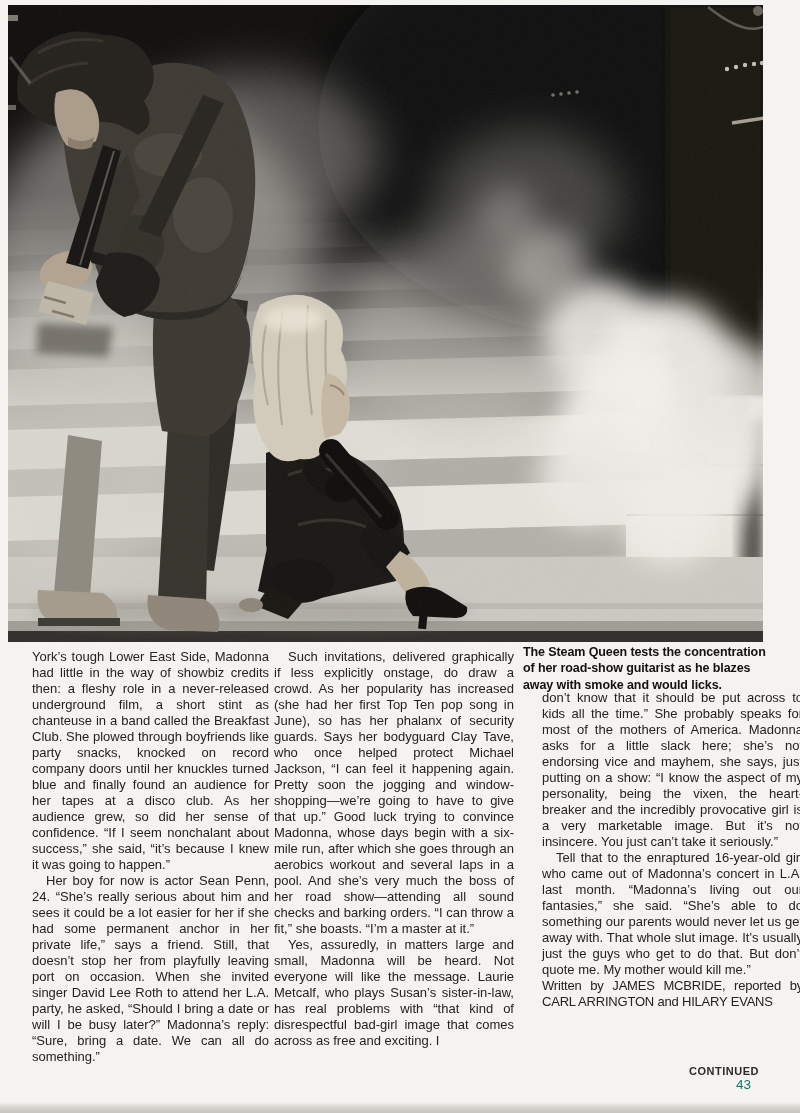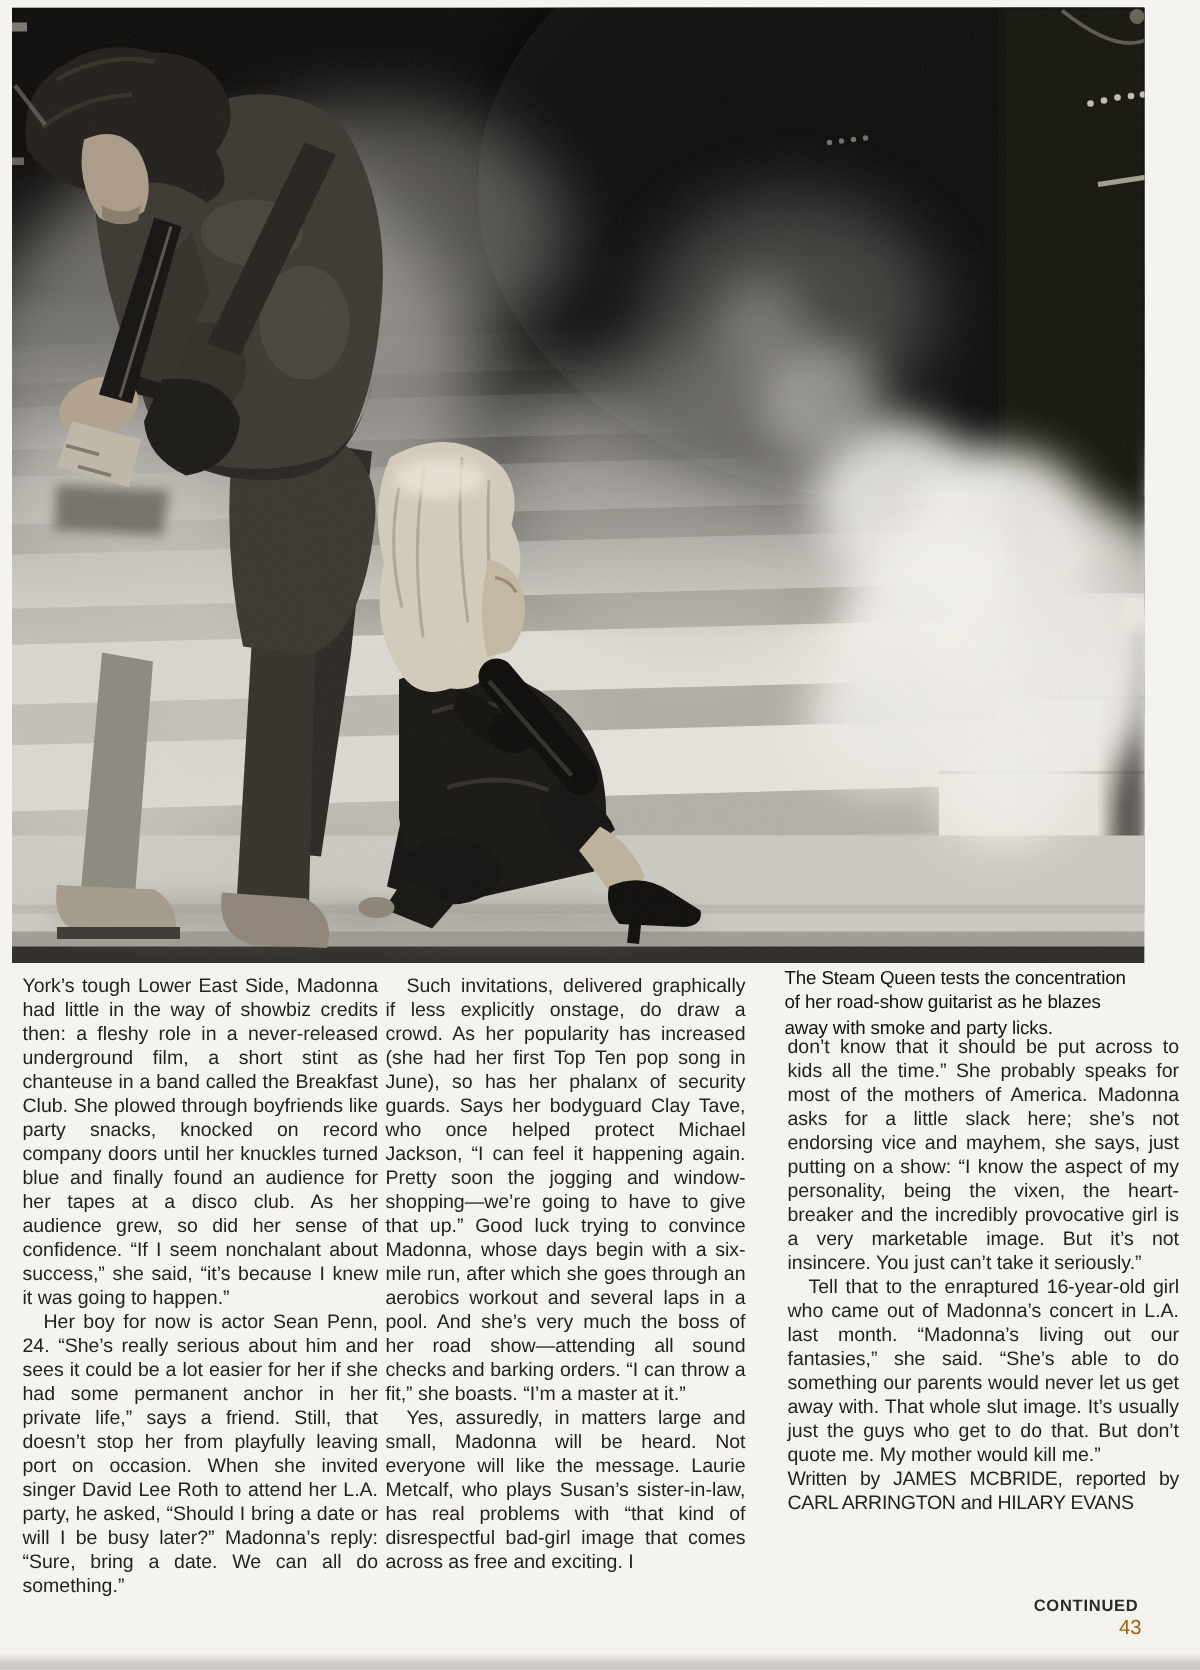--- a/index.html
+++ b/index.html
@@ -13,42 +13,42 @@
     background:var(--paper);
     font-family:"Liberation Sans", sans-serif;
     -webkit-font-smoothing:antialiased;
   }
   .photo{
     position:absolute;left:8px;top:5px;width:755px;height:637px;margin:0;
   }
   .photo svg{display:block;width:100%;height:100%;}
   .caption{
     position:absolute;left:523px;top:644px;width:266px;
-    font-weight:normal;font-size:12.5px;line-height:16.4px;
+    font-weight:bold;font-size:12.5px;line-height:16.4px;
     color:var(--ink-strong);letter-spacing:-0.1px;
   }
   .col{
     position:absolute;top:649px;
     font-size:13px;line-height:16px;color:var(--ink);
-    text-align:justify;letter-spacing:0px;
+    text-align:justify;letter-spacing:0px;margin-left:17px;
   }
   #colA{left:15px;width:237px;}
   #colB{left:257px;width:240px;}
   #colC{left:525px;width:261px;top:690px;}
   .para{margin:0;text-align:justify;}
   .para.indent{text-indent:14px;}
   .para .italic{}
   .para.byline{font-weight:normal;letter-spacing:-0.2px;}
   .continued{
     position:absolute;top:1065px;right:41px;
     font-size:11px;font-weight:bold;letter-spacing:0.5px;color:#2c2a27;
   }
   .page-number{
-    position:absolute;top:1077px;right:39px;
-    font-size:13.5px;color:#a16207;text-align:right;
+    position:absolute;top:1077px;right:49px;
+    font-size:13.5px;color:#0f766e;text-align:right;
   }
   .bottom-strip{
     position:absolute;left:0;right:0;bottom:0;height:11px;
     background:linear-gradient(180deg, rgba(214,211,206,0) 0%, #d4d1cc 55%, #c7c4bf 100%);
   }
 </style>
 </head>
 <body>
 
 <div class="page">
@@ -213,21 +213,21 @@
         <line x1="2" y1="52" x2="22" y2="78" stroke="#7d7970" stroke-width="3" opacity="0.6"></line>
       </g>
 
       <rect x="0" y="0" width="755" height="637" filter="url(#grain)" opacity="0.14"></rect>
     </svg>
   </figure>
 
   <div class="caption">
     <div>The Steam Queen tests the concentration</div>
     <div>of her road-show guitarist as he blazes</div>
-    <div>away with smoke and party licks.</div>
+    <div>away with smoke and would licks.</div>
   </div>
 
   <div class="col" id="colA">
       <p class="para"><span>York’s tough Lower East Side, Madonna had little in the way of showbiz credits then: a fleshy role in a never-released underground film, a short stint as chanteuse in a band called the Breakfast Club. She plowed through boyfriends like party snacks, knocked on record company doors until her knuckles turned blue and finally found an audience for her tapes at a disco club. As her audience grew, so did her sense of confidence. “If I seem nonchalant about success,” she said, “it’s because I knew it was going to happen.”</span></p>
       <p class="para indent"><span>Her boy for now is actor Sean Penn, 24. “She’s really serious about him and sees it could be a lot easier for her if she had some permanent anchor in her private life,” says a friend. Still, that doesn’t stop her from playfully leaving port on occasion. When she invited singer David Lee Roth to attend her L.A. party, he asked, “Should I bring a date or will I be busy later?” Madonna’s reply: “Sure, bring a date. We can </span><span class="italic">all</span><span> do something.”</span></p>
     </div>
   <div class="col" id="colB">
       <p class="para indent"><span>Such invitations, delivered graphically if less explicitly onstage, do draw a crowd. As her popularity has increased (she had her first Top Ten pop song in June), so has her phalanx of security guards. Says her bodyguard Clay Tave, who once helped protect Michael Jackson, “I can feel it happening again. Pretty soon the jogging and window-shopping—we’re going to have to give that up.” Good luck trying to convince Madonna, whose days begin with a six-mile run, after which she goes through an aerobics workout and several laps in a pool. And she’s very much the boss of her road show—attending all sound checks and barking orders. “I can throw a fit,” she boasts. “I’m a master at it.”</span></p>
       <p class="para indent"><span>Yes, assuredly, in matters large and small, Madonna will be heard. Not everyone will like the message. Laurie Metcalf, who plays Susan’s sister-in-law, has real problems with “that kind of disrespectful bad-girl image that comes across as free and exciting. I</span></p>
     </div>

